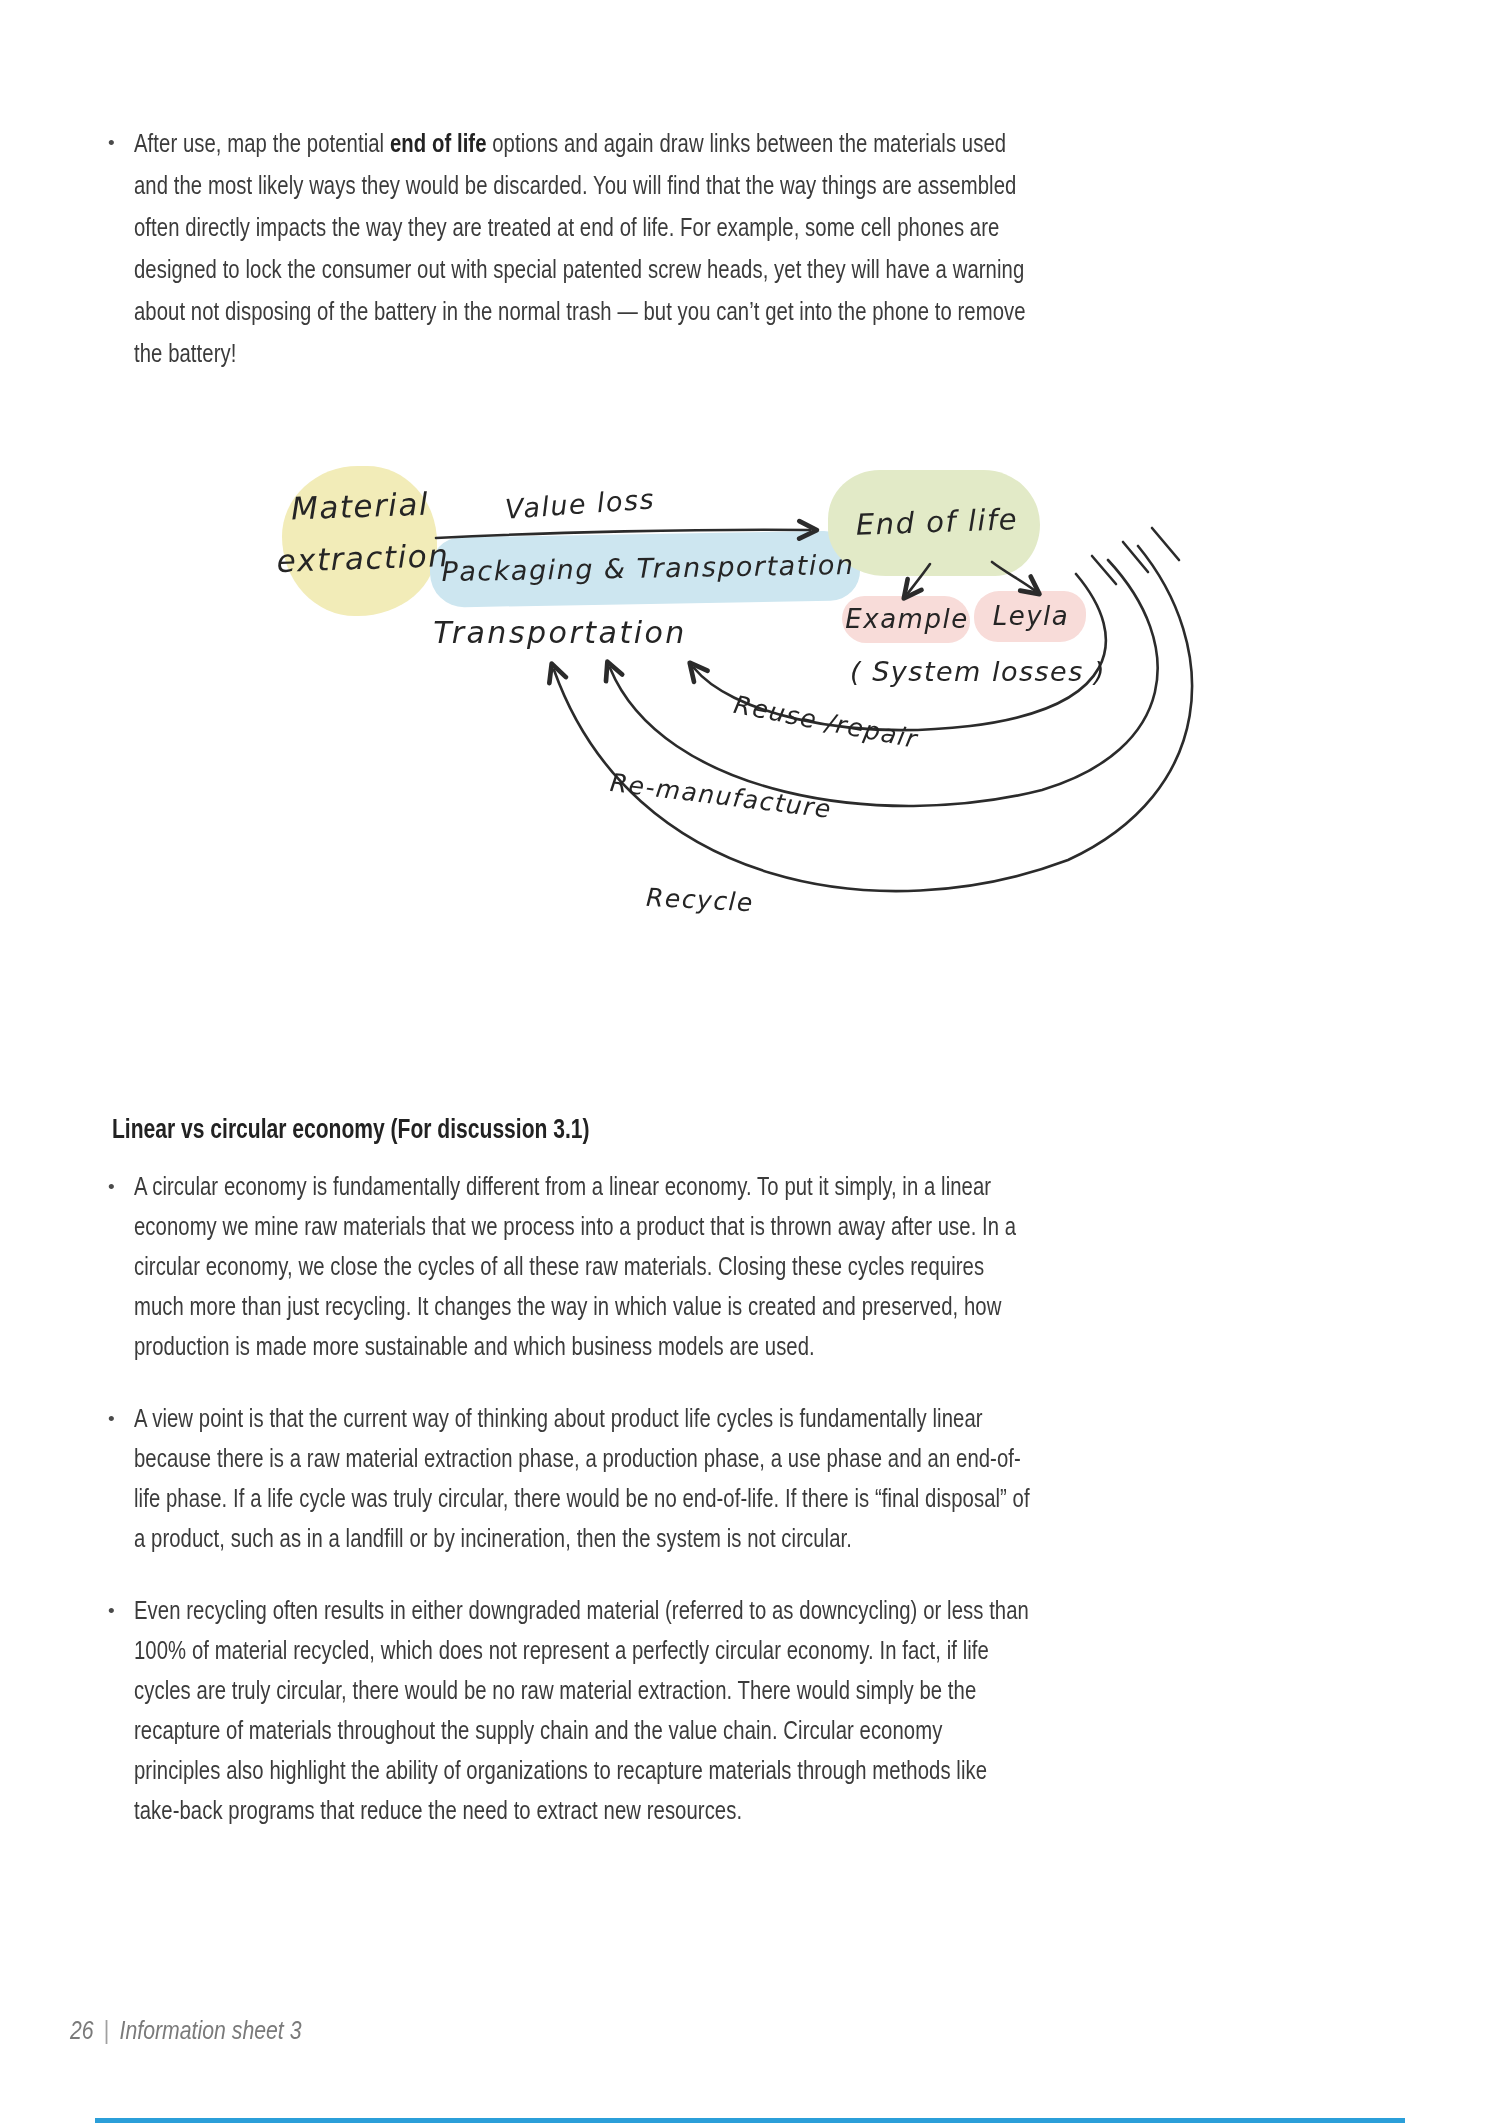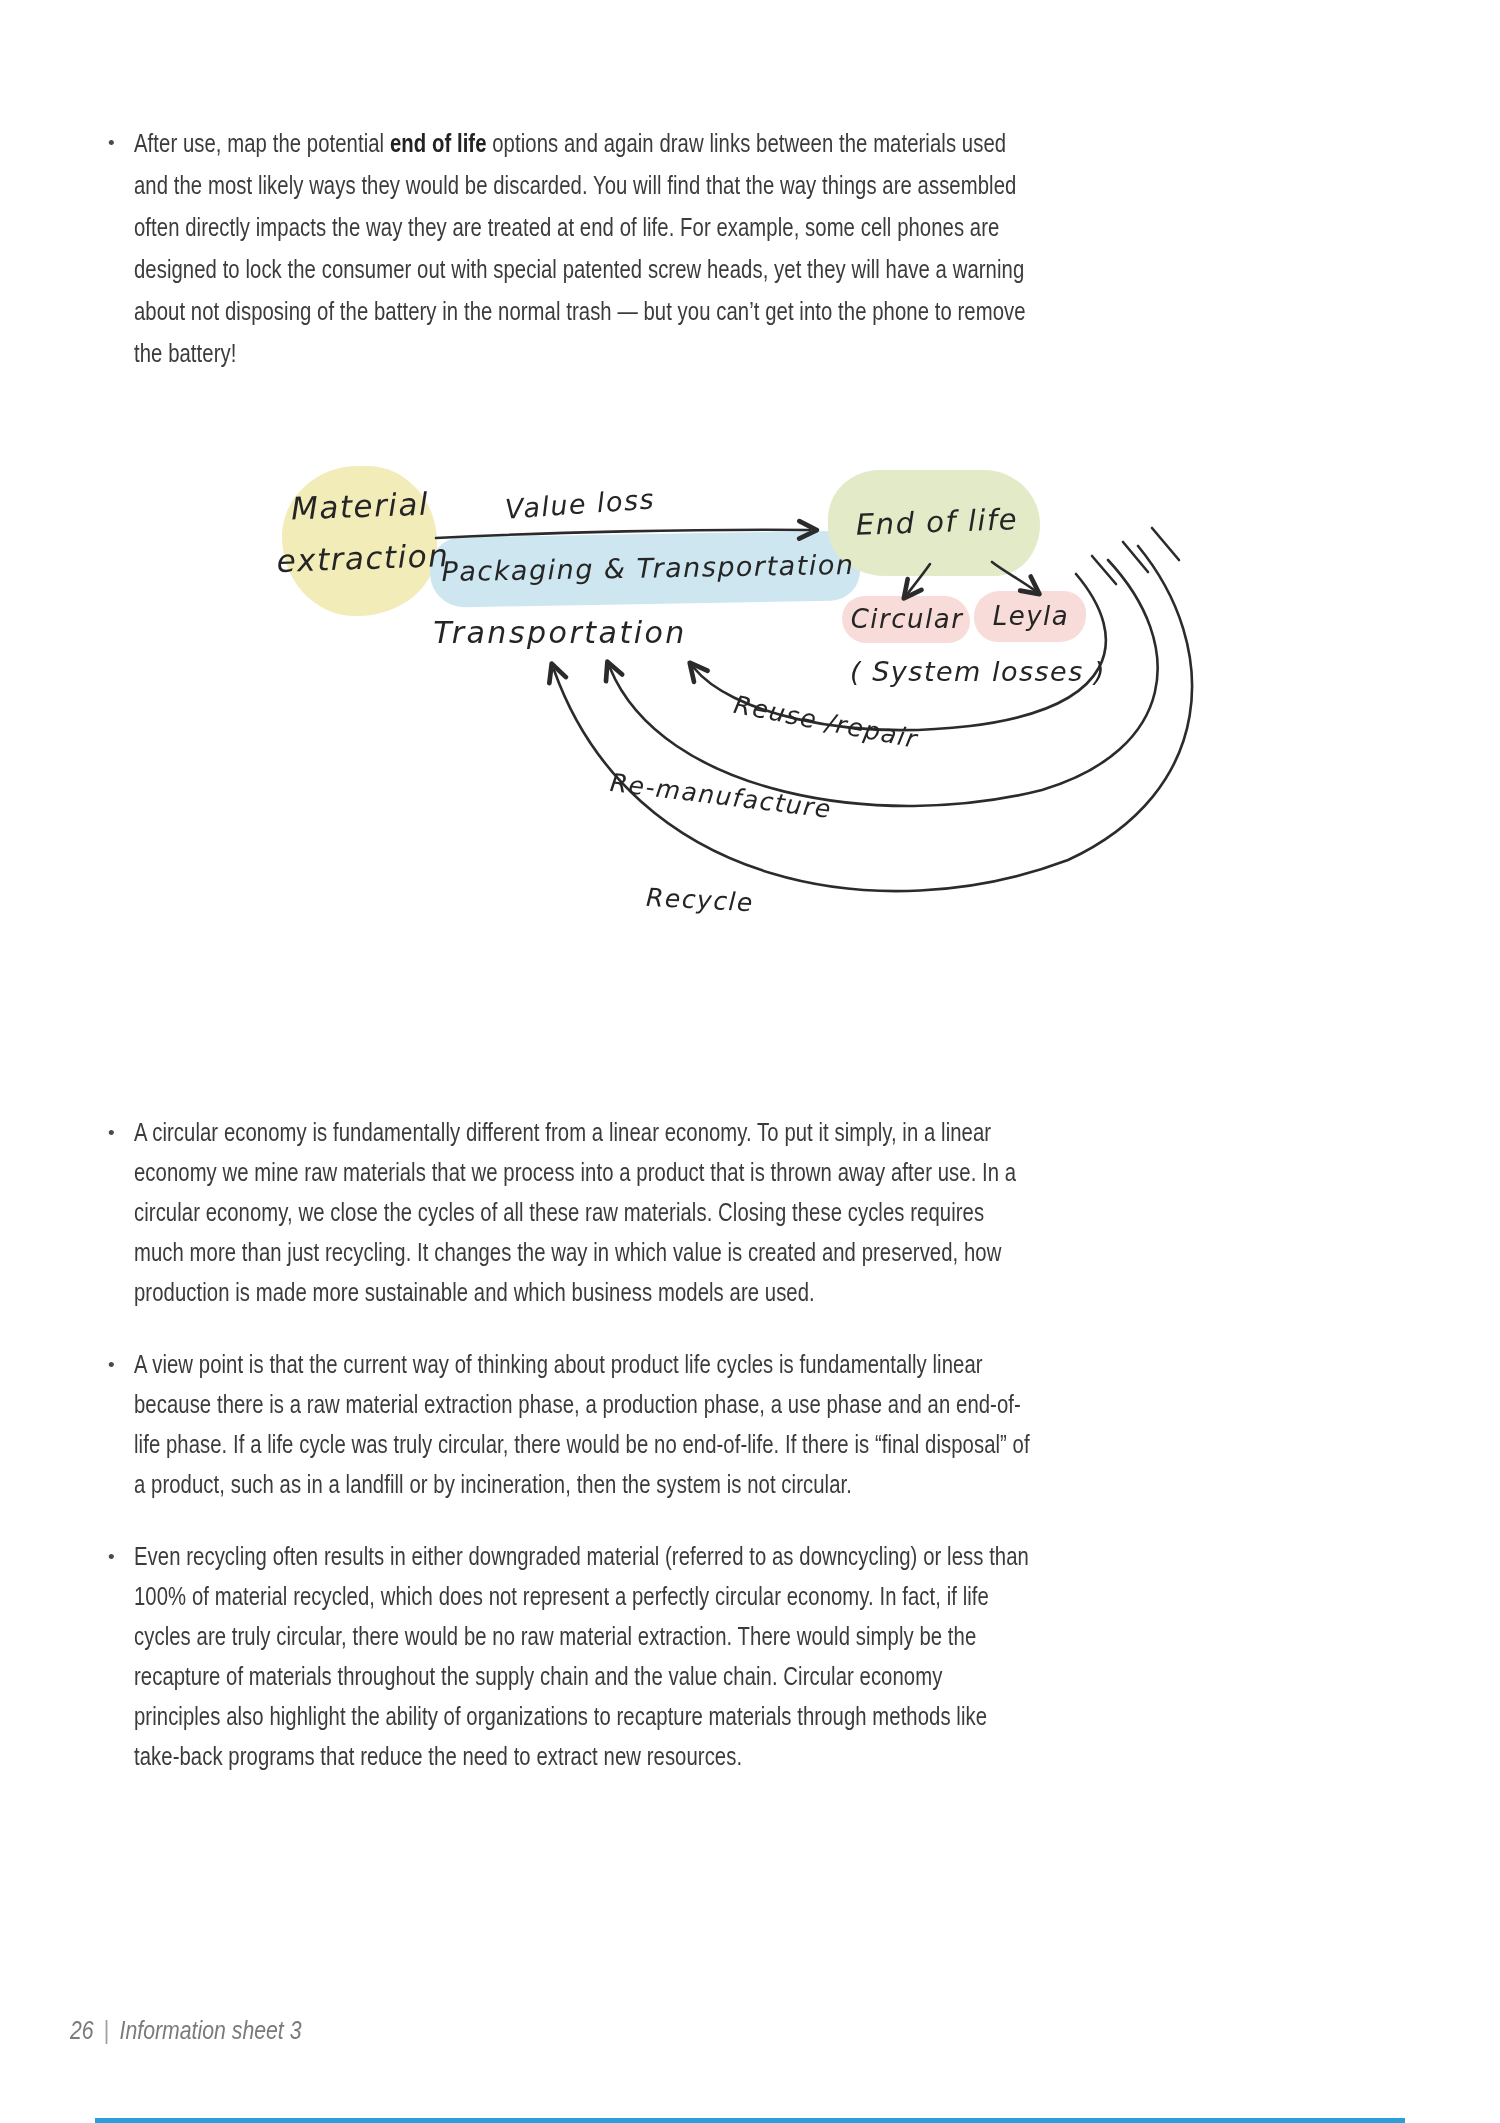--- a/index.html
+++ b/index.html
@@ -175,30 +175,33 @@
         <path d="M 908 86 C 992 188, 985 332, 838 400 C 652 470, 402 428, 324 210" marker-end="url(#ah)"></path>
       </g>
     </svg>
 
     <div class="hand" style="left:130px; top:46px; font-size:31px; transform:translate(-50%,-50%) rotate(-2deg);">Material</div>
     <div class="hand" style="left:133px; top:98px; font-size:31px; transform:translate(-50%,-50%) rotate(-2deg);">extraction</div>
     <div class="hand" style="left:350px; top:44px; font-size:27px; transform:translate(-50%,-50%) rotate(-4deg);">Value loss</div>
     <div class="hand" style="left:418px; top:108px; font-size:27px; transform:translate(-50%,-50%) rotate(-1deg);">Packaging &amp; Transportation</div>
     <div class="hand" style="left:330px; top:172px; font-size:30px; letter-spacing:2.5px;">Transportation</div>
     <div class="hand" style="left:707px; top:62px; font-size:29px; transform:translate(-50%,-50%) rotate(-2deg);">End of life</div>
-    <div class="hand" style="left:677px; top:159px; font-size:26px;">Circular</div>
+    <div class="hand" style="left:677px; top:159px; font-size:26px;">Example</div>
     <div class="hand" style="left:801px; top:156px; font-size:26px;">Leyla</div>
     <div class="hand" style="left:748px; top:211px; font-size:27px;">( System losses )</div>
     <div class="hand" style="left:596px; top:262px; font-size:25px; transform:translate(-50%,-50%) rotate(11deg);">Reuse /repair</div>
     <div class="hand" style="left:491px; top:336px; font-size:25px; transform:translate(-50%,-50%) rotate(7deg);">Re-manufacture</div>
     <div class="hand" style="left:470px; top:440px; font-size:25px; transform:translate(-50%,-50%) rotate(3deg);">Recycle</div>
   </div>
 
 
   <div class="textblock section" style="top:1112px;">
+    <div class="section-heading-wrap">
+      <div class="section-heading">Linear vs circular economy (For discussion 3.1)</div>
+    </div>
 
     <div class="bullet-row">
       <span class="bullet-marker">•</span>
       <div class="cond">A circular economy is fundamentally different from a linear economy. To put it simply, in a linear economy we mine raw materials that we process into a product that is thrown away after use. In a circular economy, we close the cycles of all these raw materials. Closing these cycles requires much more than just recycling. It changes the way in which value is created and preserved, how production is made more sustainable and which business models are used.</div>
     </div>
 
     <div class="bullet-row para-gap">
       <span class="bullet-marker">•</span>
       <div class="cond">A view point is that the current way of thinking about product life cycles is fundamentally linear because there is a raw material extraction phase, a production phase, a use phase and an end-of-life phase. If a life cycle was truly circular, there would be no end-of-life. If there is “final disposal” of a product, such as in a landfill or by incineration, then the system is not circular.</div>
     </div>

